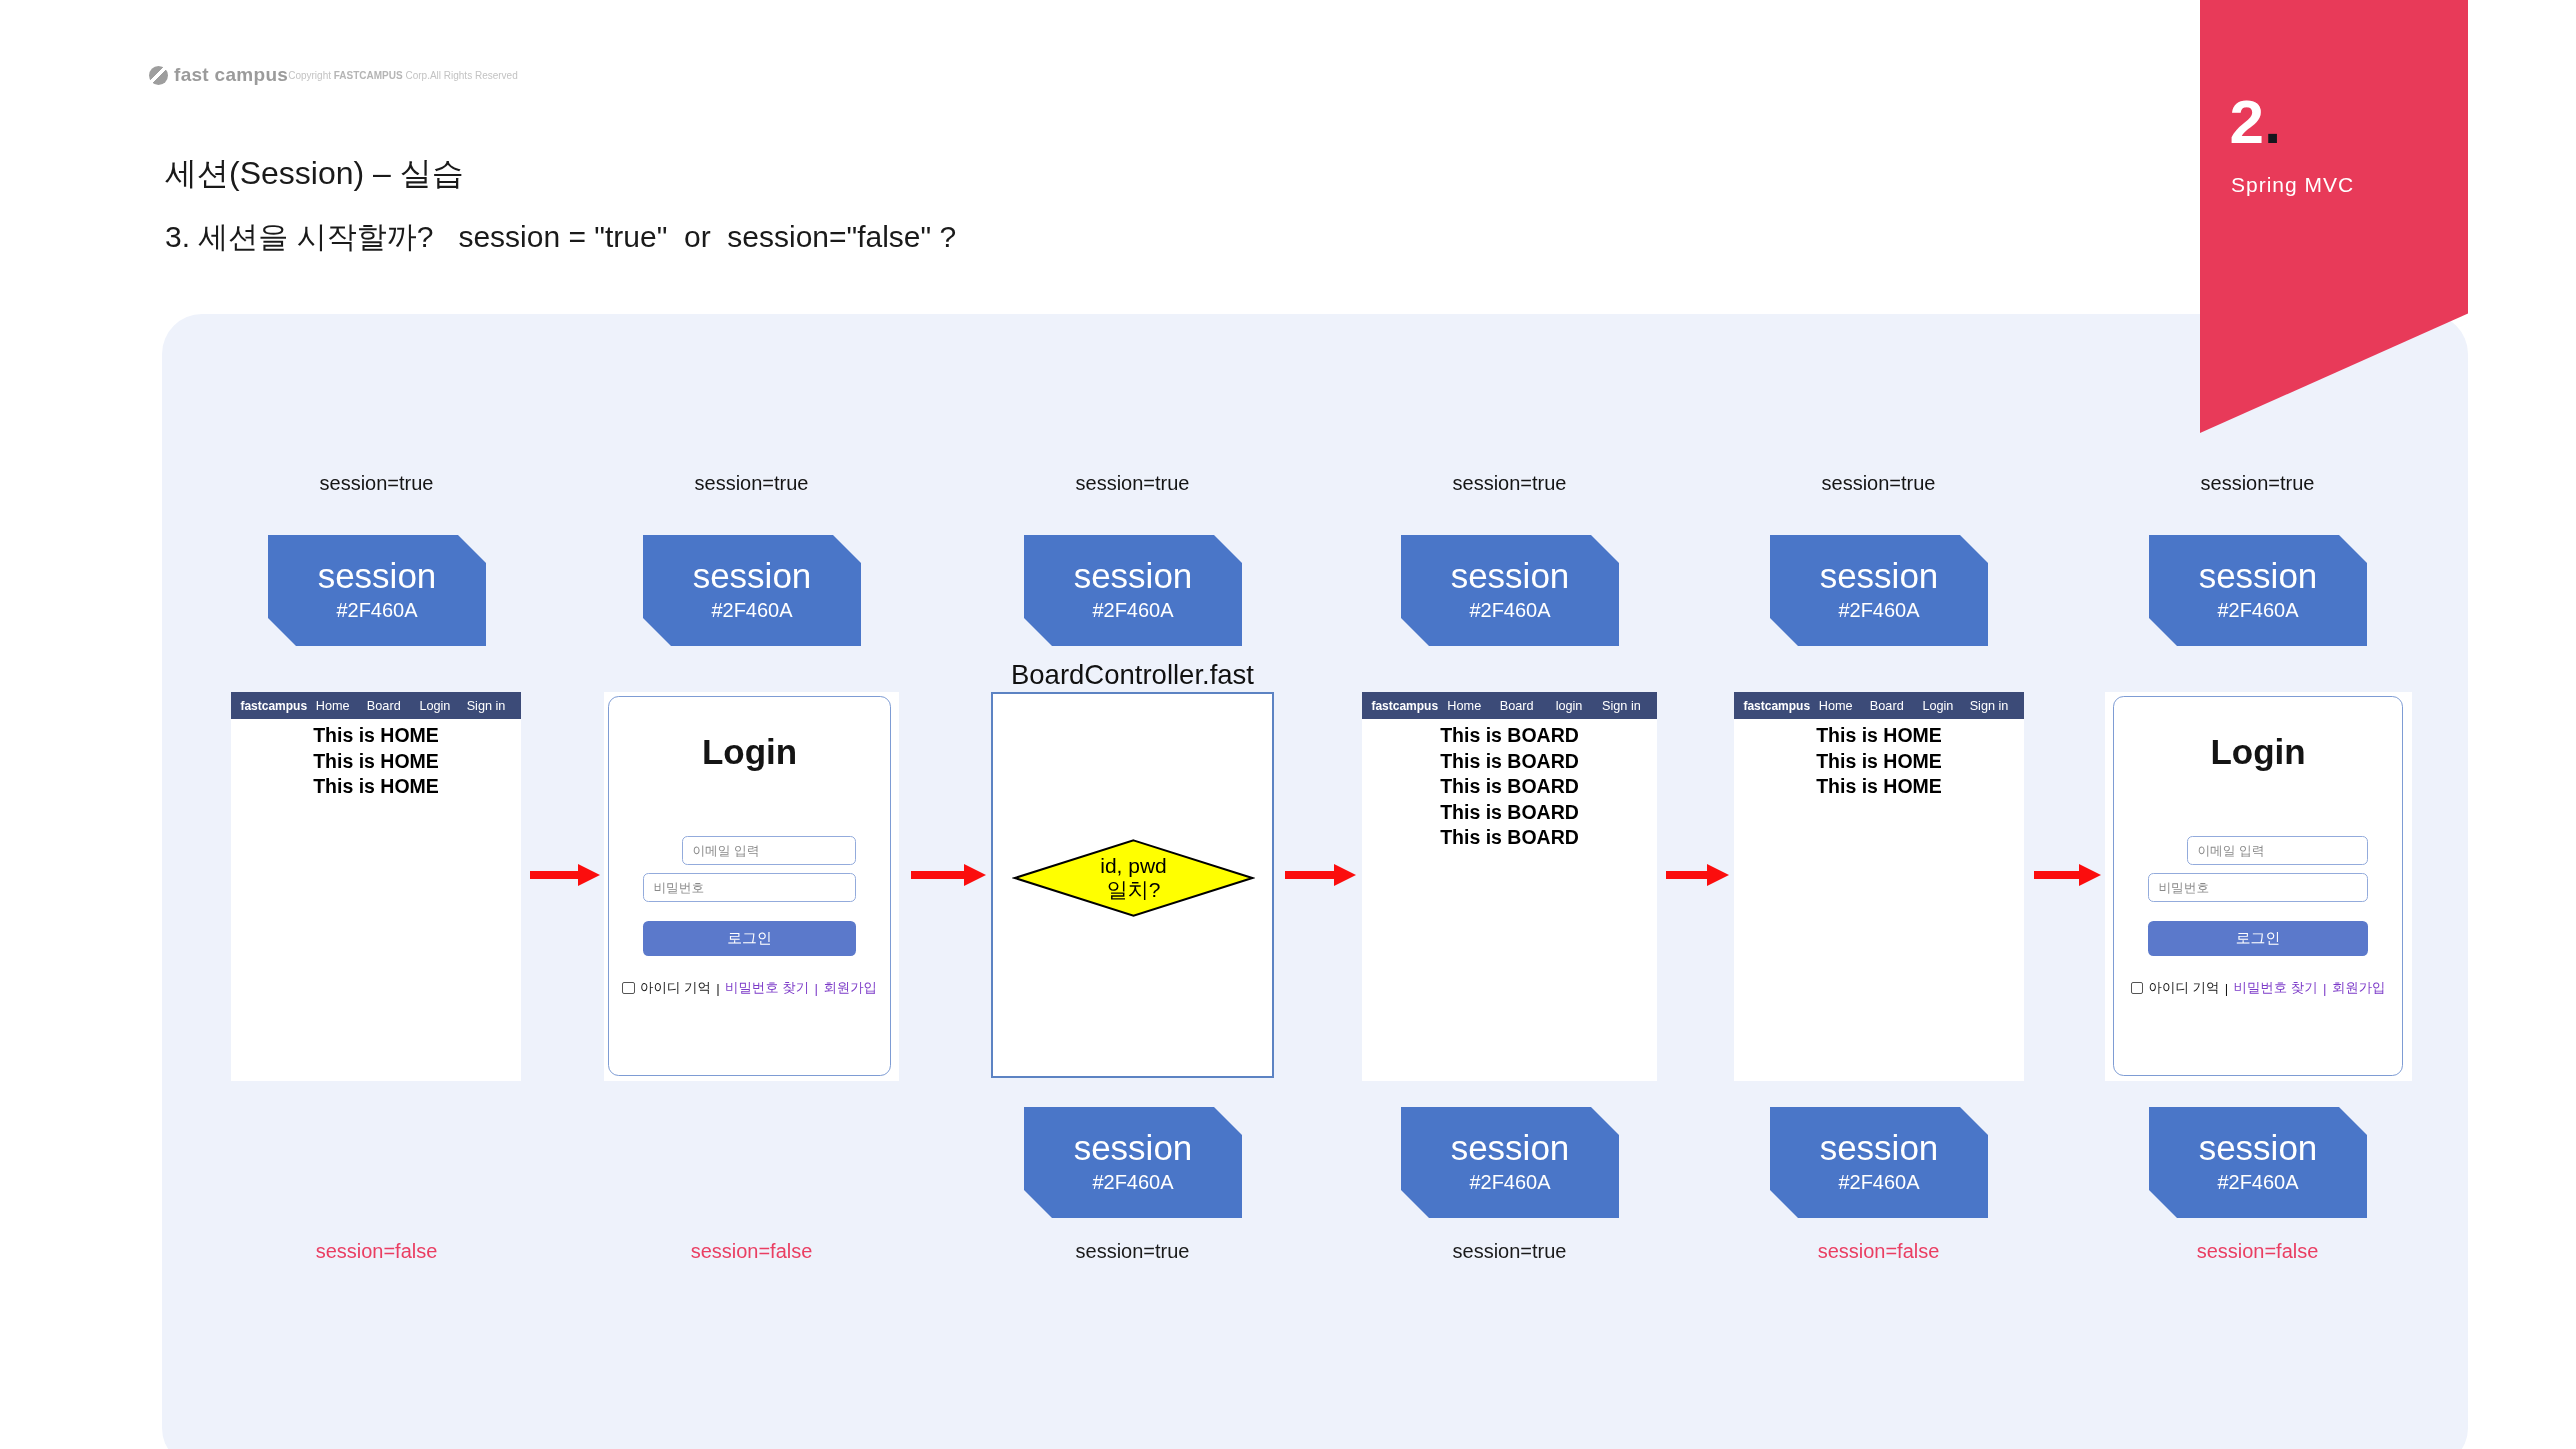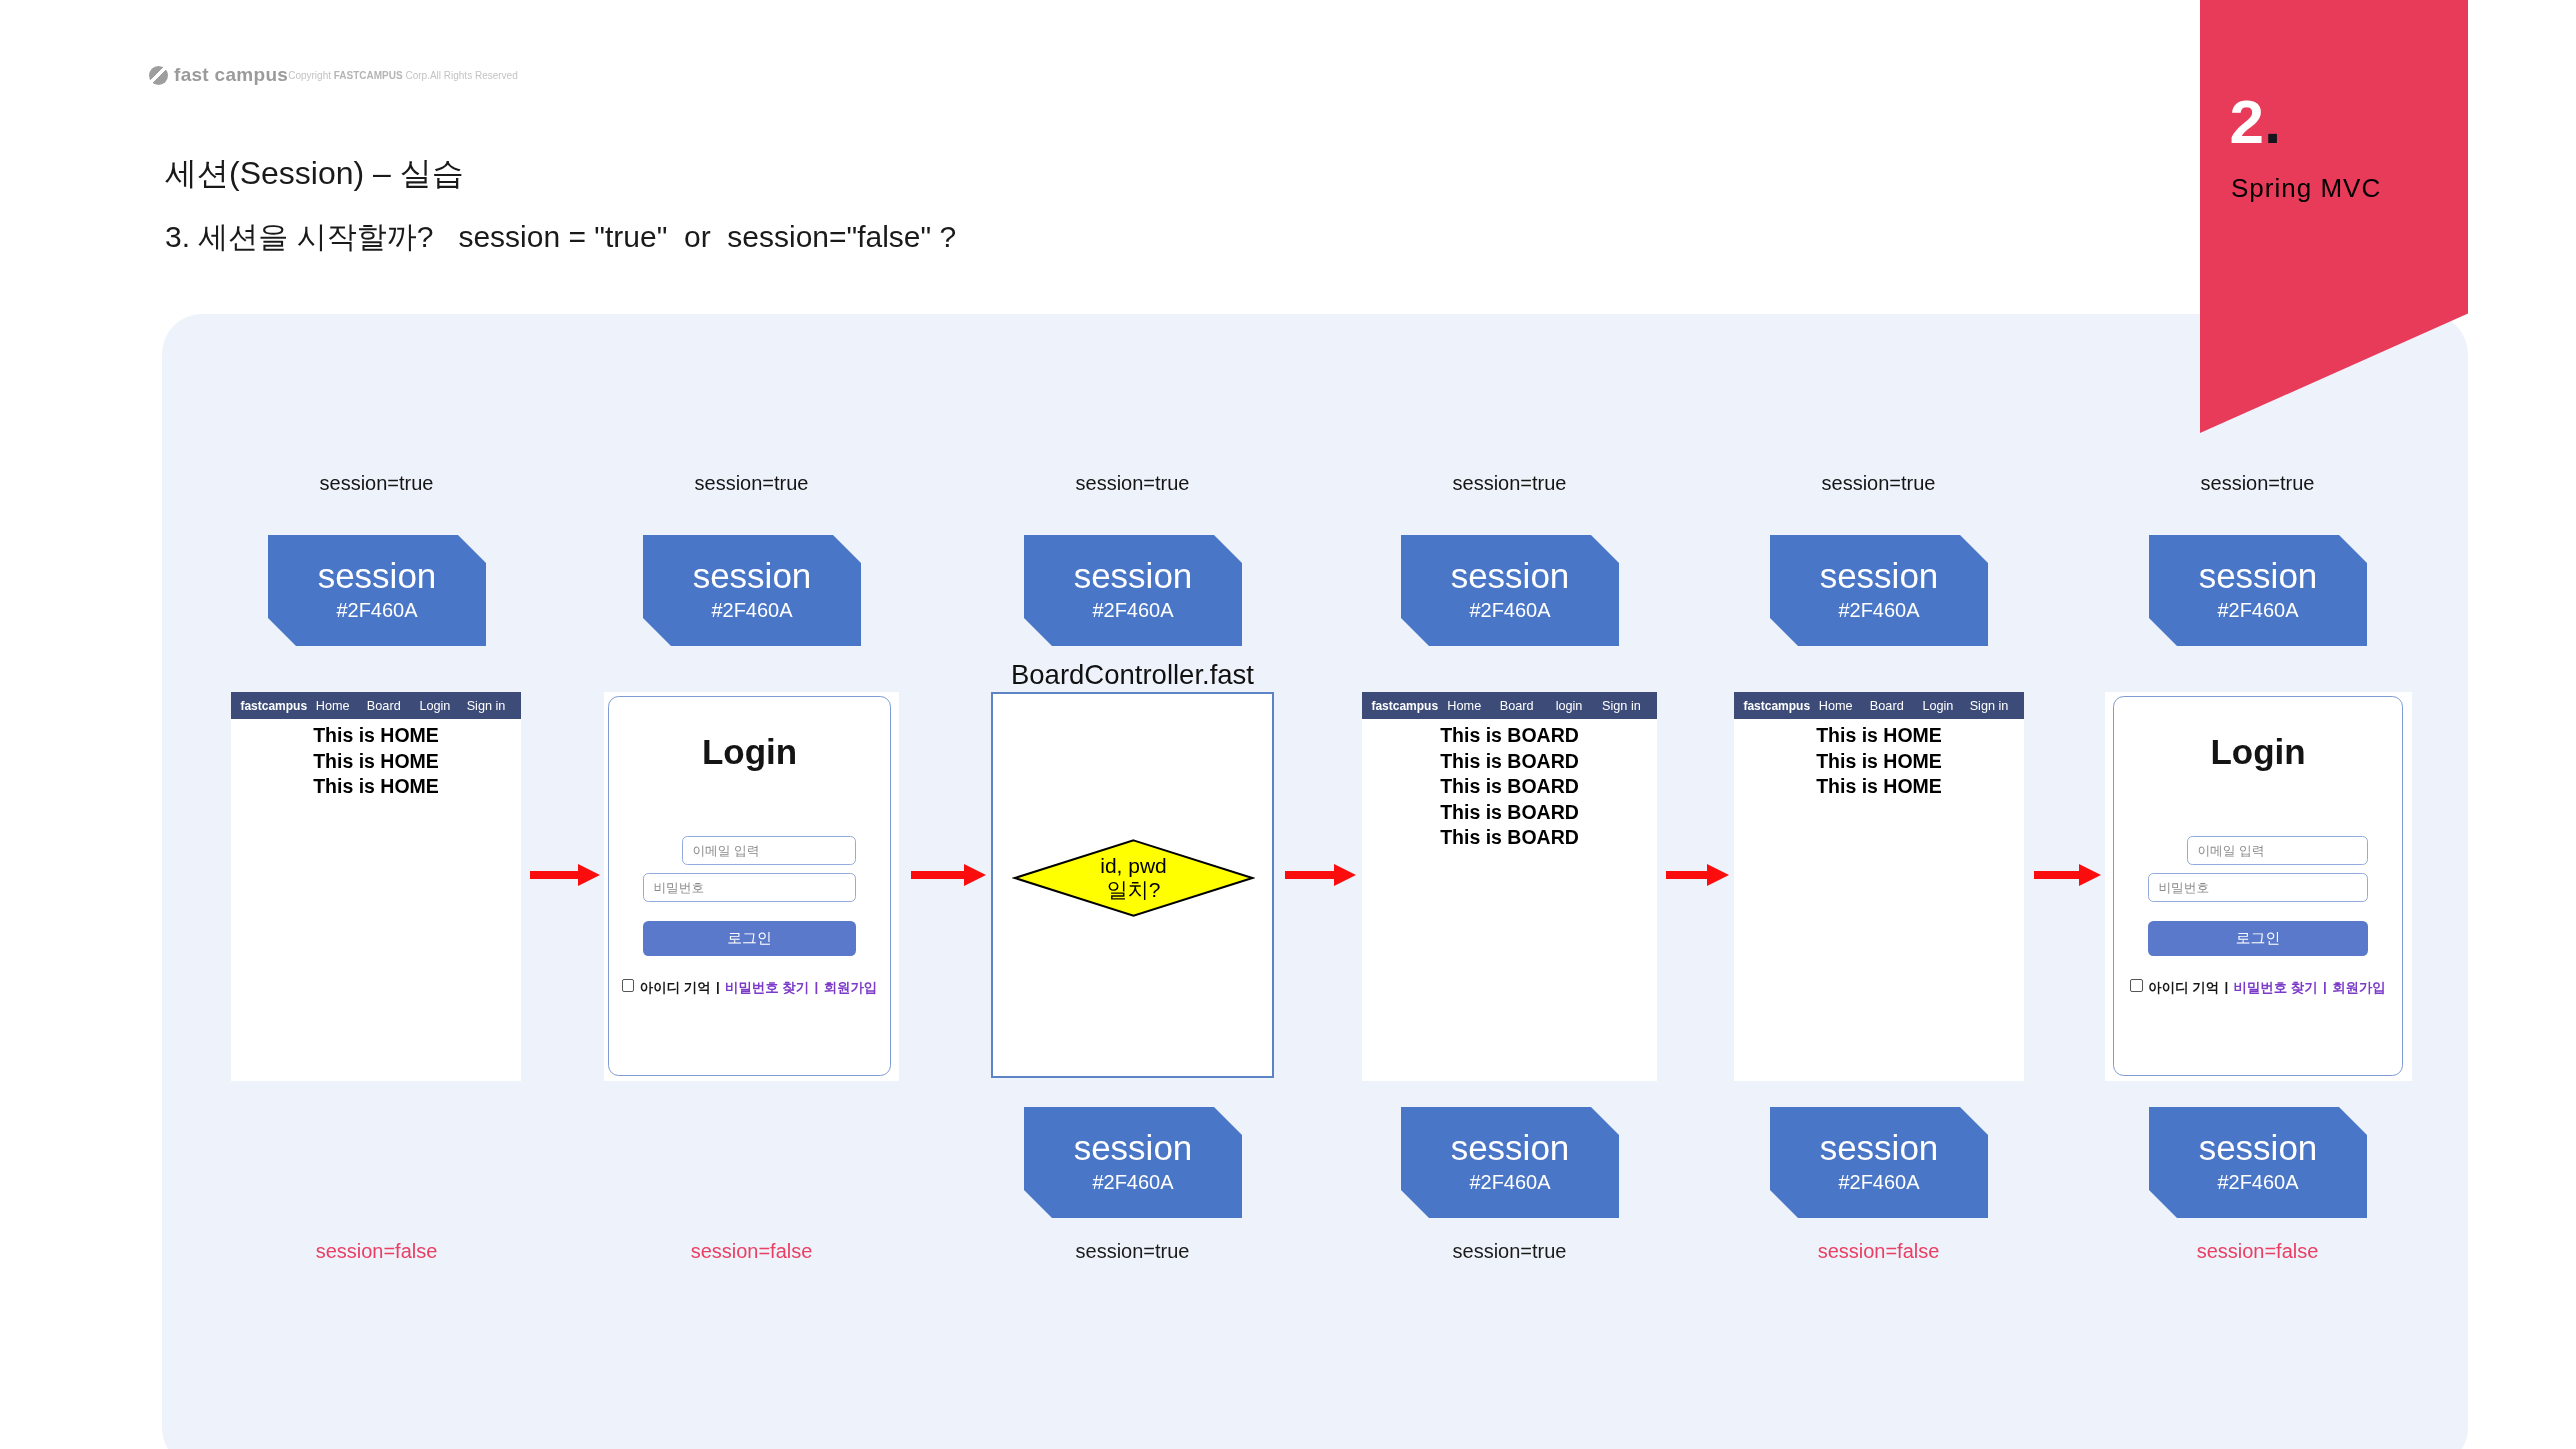--- a/index.html
+++ b/index.html
@@ -14,21 +14,21 @@
   .copyright{margin-left:0;font-size:10px;color:#c3c3c3;white-space:pre;}
   .copyright b{color:#b5b5b5;}
   .title1{position:absolute;left:165px;top:152px;font-size:32px;color:#1a1a1a;}
   .title2{position:absolute;left:165px;top:217px;font-size:30px;color:#1a1a1a;white-space:pre;}
 
   
   .ribbon{position:absolute;left:2200px;top:0;width:268px;height:433px;background:#E83A59;
     clip-path:polygon(0 0,100% 0,100% 72.4%,0 100%);}
   .ribbon-number{position:absolute;left:29.5px;top:86px;font-size:62px;font-weight:bold;color:#ffffff;}
   .ribbon-dot{color:#15161d;}
-  .ribbon-subtitle{position:absolute;left:31px;top:173px;font-size:26px;color:#000000;letter-spacing:1px;}
+  .ribbon-subtitle{position:absolute;left:31px;top:173px;font-size:21px;color:#ffffff;letter-spacing:1px;}
 
   
   .panel{position:absolute;left:162px;top:314px;width:2306px;height:1154px;background:#EEF2FB;border-radius:40px;}
 
   
   .col-label{position:absolute;width:295px;text-align:center;font-size:20px;}
   .lbl-top{top:472px;color:#151515;}
   .lbl-bottom{top:1240px;}
   .lbl-true{color:#1a1a1a;}
   .lbl-false{color:#EA3E62;}
@@ -52,22 +52,22 @@
   .login-title{position:absolute;left:0;right:0;top:35px;text-align:center;font-size:35px;font-weight:bold;color:#141414;}
   .login-input{position:absolute;left:34px;right:34px;height:29px;border:1.3px solid #93ABDC;border-radius:5.4px;
     font-size:12.7px;color:#333;padding:0 9.4px;box-sizing:border-box;background:#ffffff;outline:none;
     font-family:"Liberation Sans","DejaVu Sans",sans-serif;}
   .login-input::placeholder{color:#8a8a8a;opacity:1;}
   .in1{top:139px;margin-left:39px;}
   .in2{top:176px;}
   .login-btn{position:absolute;left:34px;right:34px;top:224px;height:35px;background:#5B79CB;border:none;
     border-radius:5.4px;color:#ffffff;font-size:14.8px;display:flex;align-items:center;justify-content:center;
     font-family:"Liberation Sans","DejaVu Sans",sans-serif;cursor:pointer;}
-  .login-links{position:absolute;left:0;right:0;top:282px;display:flex;align-items:flex-start;justify-content:center;
-    gap:5.4px;font-size:13.4px;font-weight:bold;color:#161616;}
+  .login-links{position:absolute;left:0;right:0;top:282px;display:flex;align-items:center;justify-content:center;
+    gap:5.4px;font-size:13.4px;font-weight:normal;color:#161616;}
   .checkbox{width:10.7px;height:10.7px;border:1.3px solid #555;border-radius:2px;background:#fff;display:inline-block;}
   .purple{color:#7C3AC8;}
 
   
   .controller-caption{position:absolute;left:991px;top:659px;width:283px;text-align:center;font-size:27.5px;color:#111;}
   .controller-box{position:absolute;left:991px;top:692px;width:283px;height:386px;background:#ffffff;
     border:2px solid #5C83C3;box-sizing:border-box;}
   .diamond-wrap{position:absolute;left:1012px;top:839px;width:243px;height:78px;}
   .diamond-text{position:absolute;left:1012px;top:839px;width:243px;height:78px;display:flex;flex-direction:column;
     align-items:center;justify-content:center;font-size:21px;line-height:24px;color:#000;}

